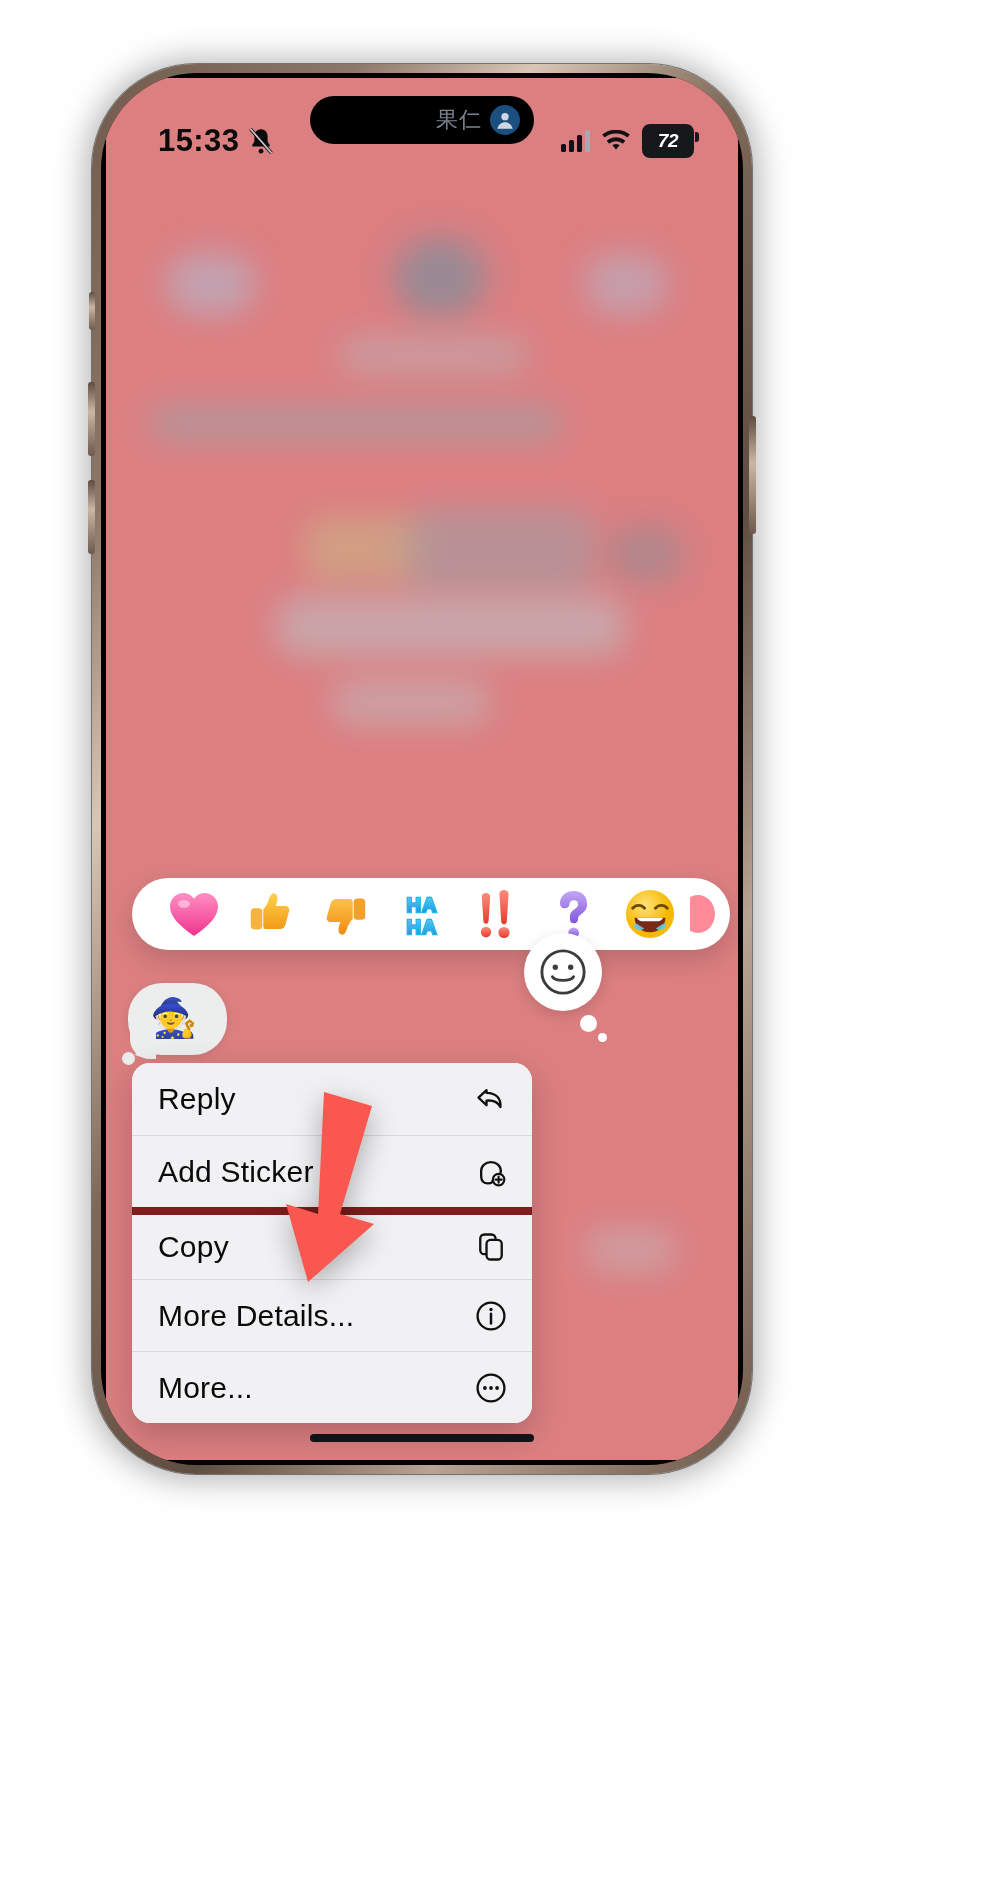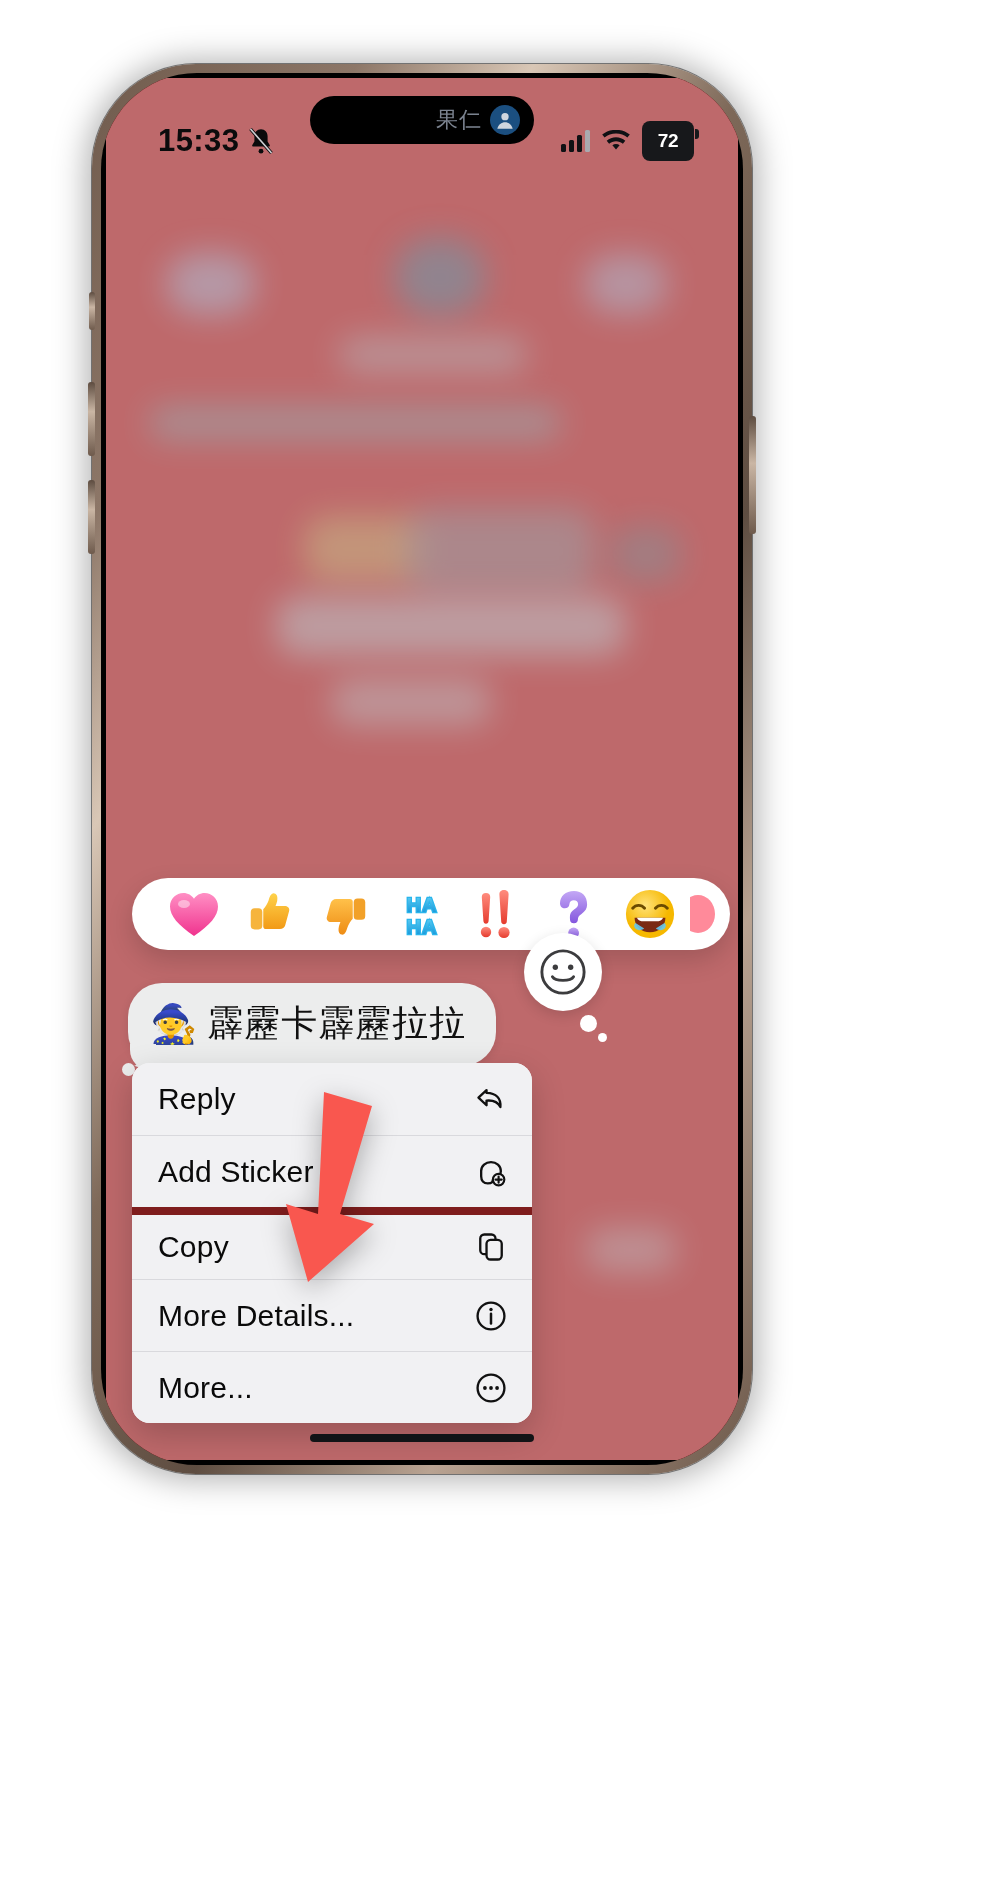--- a/index.html
+++ b/index.html
@@ -32,21 +32,21 @@
   .phone-inner{
     position:relative; width:100%; height:100%;
     border-radius:96px;
     background:#000;
     padding:5px;
     overflow:hidden;
   }
   .screen{
     position:relative; width:100%; height:100%;
     border-radius:12px;
-    background:#b91c1c;
+    background:#ef4444;
     overflow:hidden;
   }
 
   
   .btn-side{ position:absolute; background:linear-gradient(180deg,#5d4c40,#cab6a4 40%,#6e5a4c); border-radius:3px; }
   .btn-mute{ left:-3px; top:228px; width:6px; height:38px; }
   .btn-volup{ left:-4px; top:318px; width:7px; height:74px; }
   .btn-voldn{ left:-4px; top:416px; width:7px; height:74px; }
   .btn-power{ right:-4px; top:352px; width:7px; height:118px; }
 
@@ -67,22 +67,22 @@
   .sig-bars{ display:flex; align-items:flex-end; gap:3px; height:22px; }
   .sig-bars i{ width:5px; background:#101114; border-radius:1.5px; display:block; }
   .sig-bars i:nth-child(1){ height:8px; }
   .sig-bars i:nth-child(2){ height:12px; }
   .sig-bars i:nth-child(3){ height:17px; }
   .sig-bars i:nth-child(4){ height:22px; background:#a9aab0; }
 
   .wifi{ width:30px; height:22px; }
 
   .battery{
-    width:52px; height:40px; border-radius:8px; background:#17181b;
-    position:relative; display:flex; align-items:center; justify-content:center;
+    width:52px; height:34px; border-radius:8px; background:#17181b;
+    position:relative; display:flex; align-items:center; justify-content:center;font-style:italic;
   }
   .battery .cap{
     position:absolute; right:-5px; top:8px; width:4px; height:10px;
     background:#17181b; border-radius:0 3px 3px 0;
   }
   .battery .pct{ color:#fff; font-size:19px; font-weight:600; letter-spacing:-.3px; }
 
   
   .island{
     position:absolute; top:18px; left:50%; transform:translateX(-50%);
@@ -386,21 +386,20 @@
           <div class="tb tb-last">
             <svg viewBox="0 0 40 48" width="40" height="48">
               <ellipse cx="8" cy="24" rx="17" ry="19" fill="#FF8A9A"></ellipse>
             </svg>
           </div>
         </div>
 
         <div class="bubble-row">
           <div class="bubble">
             <span class="mage">🧙</span>
-            <span class="btext">霹靂卡霹靂拉拉</span>
             <span class="bubble-tail"></span>
             <span class="bubble-dot"></span>
           </div>
         </div>
 
         <div class="smiley-wrap">
           <div class="smiley">
             <svg viewBox="0 0 50 50" width="48" height="48">
               <circle cx="25" cy="25" r="22" fill="none" stroke="#3c3c3e" stroke-width="3"></circle>
               <circle cx="17" cy="20" r="2.8" fill="#3c3c3e"></circle>

